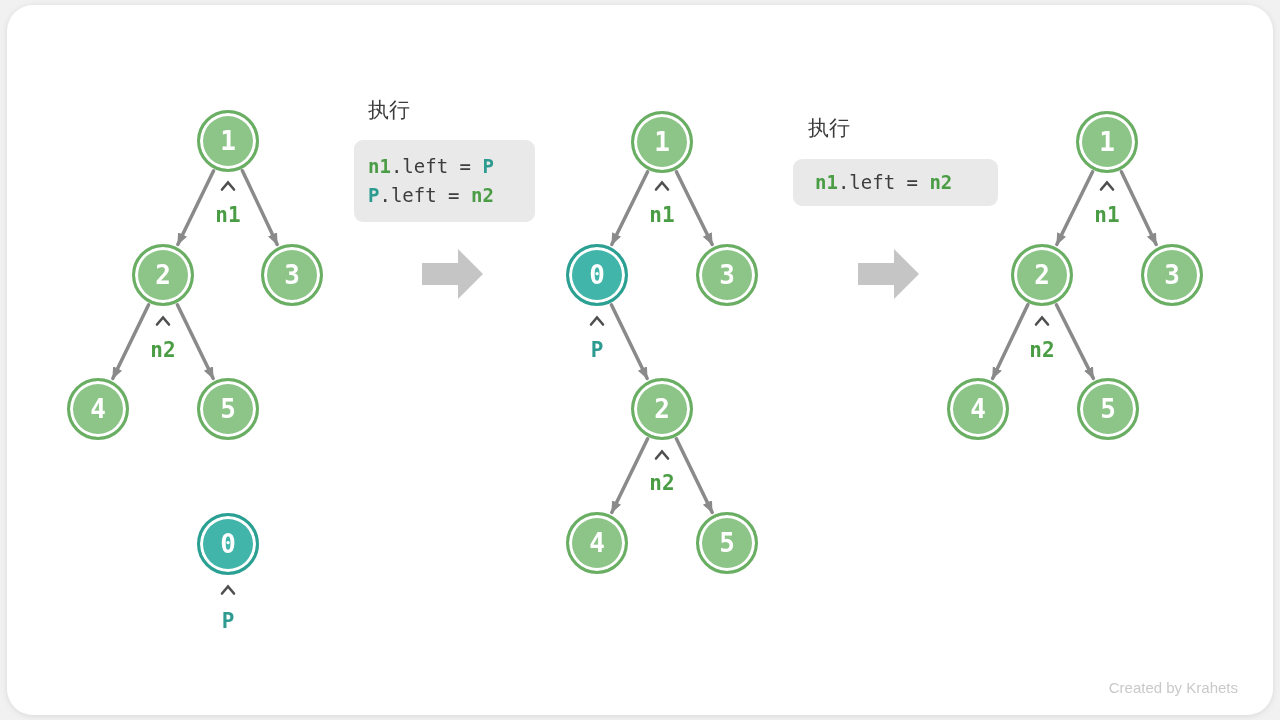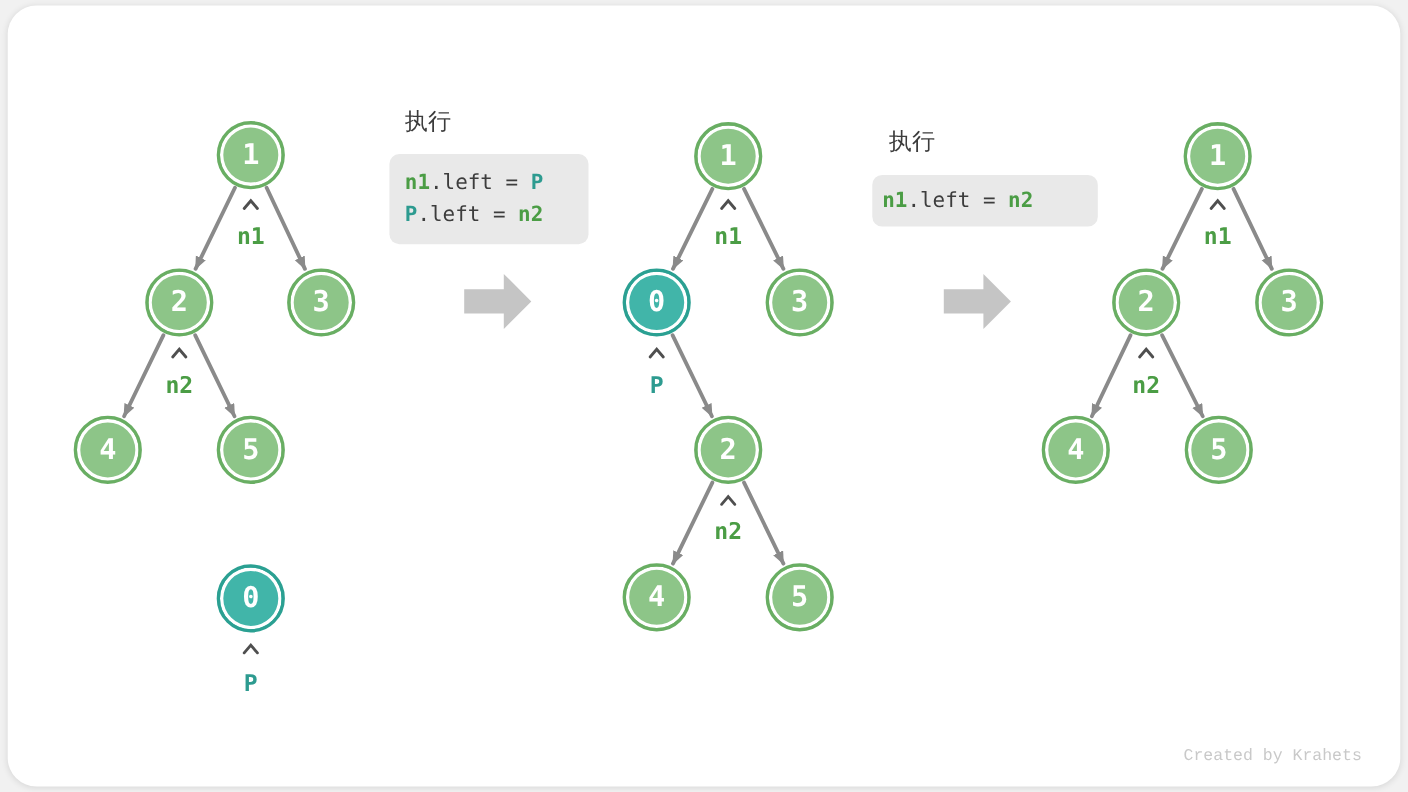--- a/index.html
+++ b/index.html
@@ -64,28 +64,28 @@
     border-radius:9px;
     font-family:"DejaVu Sans Mono", "Liberation Mono", monospace;
     font-size:19px;
     color:#3d3d3d;
   }
   .code-box .code-line {
     white-space:pre;
     line-height:29px;
   }
   .code-box.two-line { padding:12px 14px; }
-  .code-box.one-line { padding:9px 9px; }
+  .code-box.one-line { padding:9px 22px; }
   .kw-green { color:#4b9d45; font-weight:bold; }
   .kw-teal  { color:#2d9b90; font-weight:bold; }
 
   .watermark {
     position:absolute;
     right:42px; bottom:24px;
-    font-family:Liberation Mono, monospace;
+    font-family:Liberation Sans, sans-serif;
     font-size:15px;
     color:#c9c9c9;
   }
 </style>
 </head>
 <body>
 
 <div class="panel"></div>
 
 <div class="stage">

